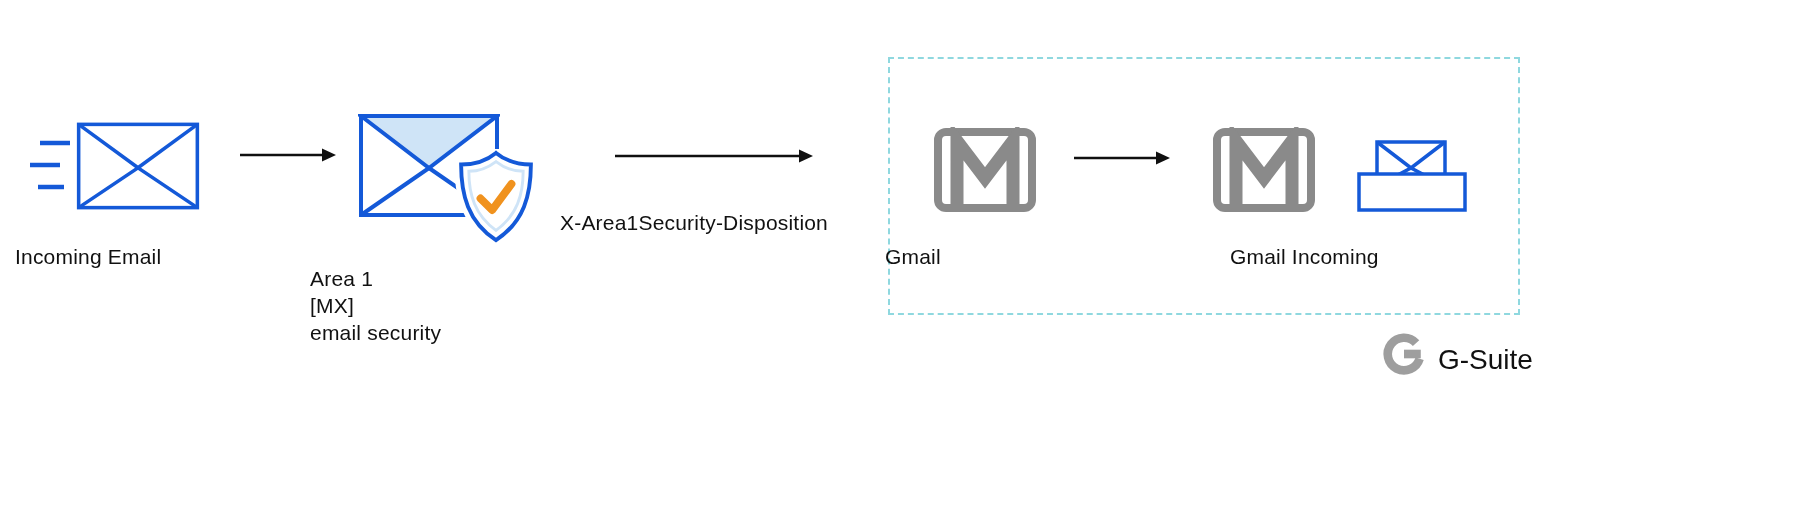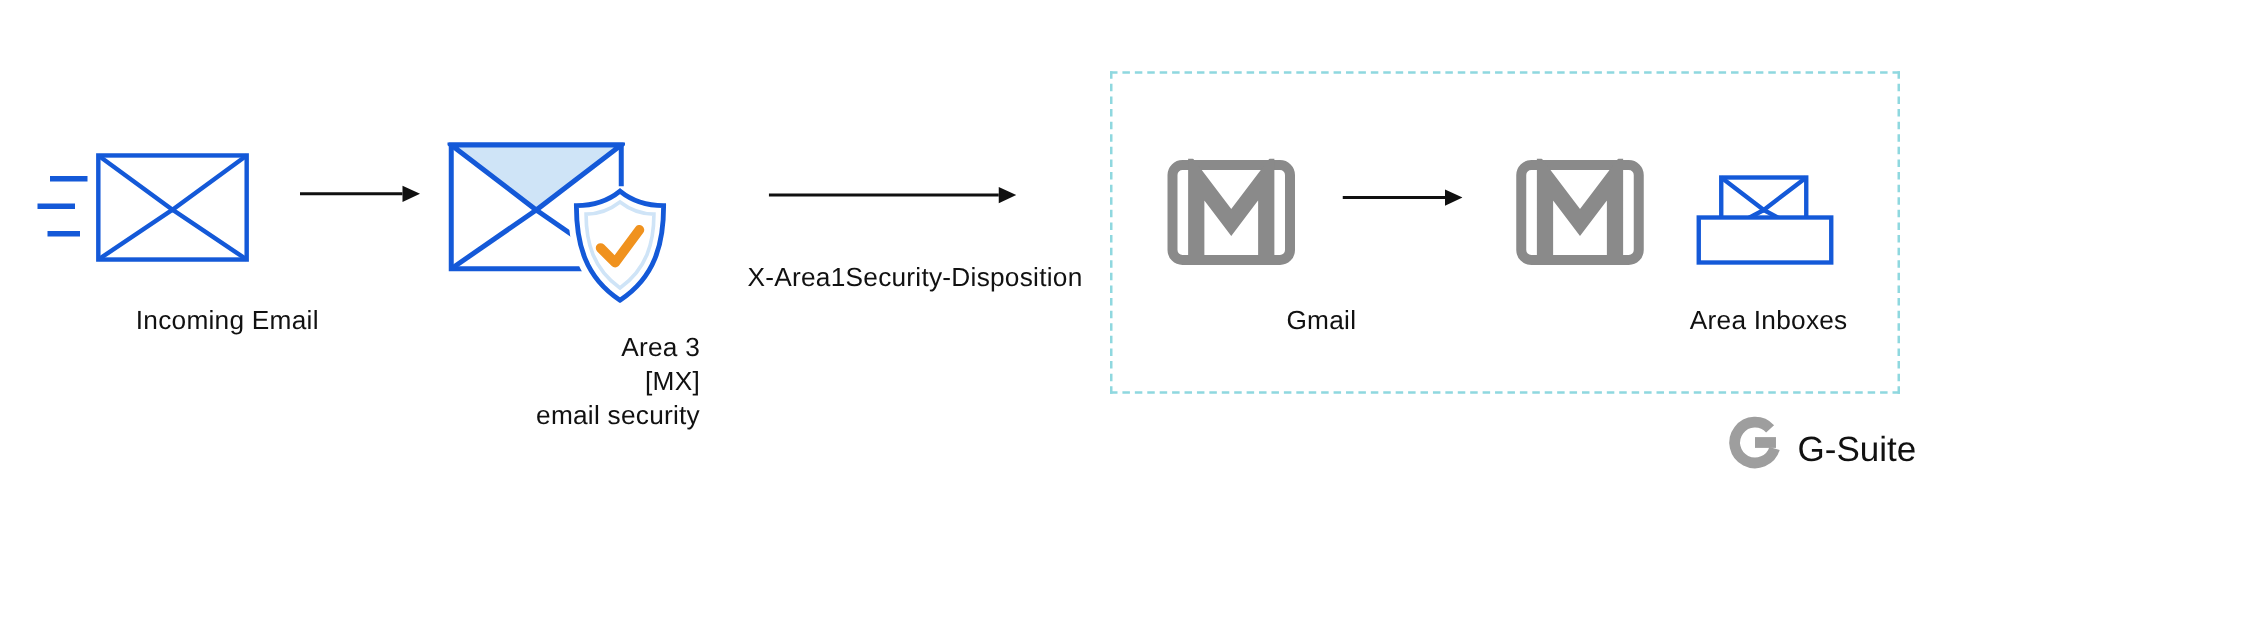--- a/index.html
+++ b/index.html
@@ -8,21 +8,21 @@
   .canvas {
     position: relative;
     width: 1801px;
     height: 509px;
     background: #ffffff;
     overflow: hidden;
   }
   .abs { position: absolute; }
   .label {
     position: absolute;
-    text-align: right;
+    text-align: left;
     font-size: 21px;
     font-weight: 500;
     letter-spacing: 0.2px;
     color: var(--text-black, #111111);
     line-height: 27px;
   }
   
   .env-body   { stroke: var(--envelope-blue, #1459d8); fill: #ffffff; }
   .env-stroke { stroke: var(--envelope-blue, #1459d8); fill: none; }
   .flap-fill  { stroke: var(--envelope-blue, #1459d8); fill: var(--light-blue, #cfe4f7); }
@@ -81,21 +81,21 @@
       <path class="env-stroke" stroke-width="4" d="M3 102 L71 55 L139 102"></path>
     </svg>
     <svg class="abs" style="left:97px; top:36px;" width="82" height="95" viewBox="0 0 84 98">
       <path class="shield-halo" stroke-width="14" d="M42 4 C53 13 64 16 78 16 C78 47 71 75 42 94 C13 75 6 47 6 16 C20 16 31 13 42 4 Z"></path>
       <path class="shield-body" stroke-width="4" d="M42 4 C53 13 64 16 78 16 C78 47 71 75 42 94 C13 75 6 47 6 16 C20 16 31 13 42 4 Z"></path>
       <path class="shield-inner" stroke-width="3" d="M42 13 C51 20 60 23 70 23 C70 47 64 68 42 84 C20 68 14 47 14 23 C24 23 33 20 42 13 Z"></path>
       <polyline class="check" stroke-width="8" stroke-linecap="round" stroke-linejoin="round" points="26,51 38,63 58,36"></polyline>
     </svg>
   </div>
   <div class="label" style="left:310px; top:265px; width:250px;">
-    <div>Area 3</div>
+    <div>Area 1</div>
     <div>[MX]</div>
     <div>email security</div>
   </div>
 
   <svg class="abs" style="left:615px; top:146px;" width="198" height="20" viewBox="0 0 198 20">
     <line class="arrow-line" stroke-width="2.4" x1="0" y1="10" x2="184" y2="10"></line>
     <polygon class="arrow-head" points="184,3.5 198,10 184,16.5"></polygon>
   </svg>
   <div class="label" style="left:560px; top:209px; width:306px;">X-Area1Security-Disposition</div>
 
@@ -115,21 +115,21 @@
   <svg class="abs" style="left:1212px; top:127px;" width="104" height="86" viewBox="0 0 104 86">
     <rect class="gmail-body" stroke-width="8" x="5" y="5" width="94" height="76" rx="8"></rect>
     <path class="gmail-stroke" stroke-width="13" stroke-linejoin="miter" d="M24 79 L24 14 L52 51 L80 14 L80 79"></path>
   </svg>
   <svg class="abs" style="left:1355px; top:138px;" width="114" height="76" viewBox="0 0 114 76">
     <rect class="env-body" stroke-width="3.5" x="22" y="4" width="68" height="44"></rect>
     <path class="env-stroke" stroke-width="3.5" d="M22 4 L56 30 L90 4"></path>
     <path class="env-stroke" stroke-width="3.5" d="M22 48 L56 30 L90 48"></path>
     <rect class="env-body" stroke-width="3.5" x="4" y="36" width="106" height="36"></rect>
   </svg>
-  <div class="label" style="left:1230px; top:243px; width:248px;">Area Inboxes</div>
+  <div class="label" style="left:1230px; top:243px; width:248px;">Gmail Incoming</div>
 
   <svg class="abs" style="left:1381px; top:331px;" width="46" height="46" viewBox="0 0 48 48">
     <path class="glogo-arc" stroke-width="9" d="M 36.6 12.6 A 17 17 0 1 0 40.3 29"></path>
     <rect class="glogo-fill" x="24" y="19.5" width="17.5" height="9"></rect>
   </svg>
   <div class="gsuite-text" style="left:1438px; top:344px;">G-Suite</div>
 
 </div>
 
 </body></html>

